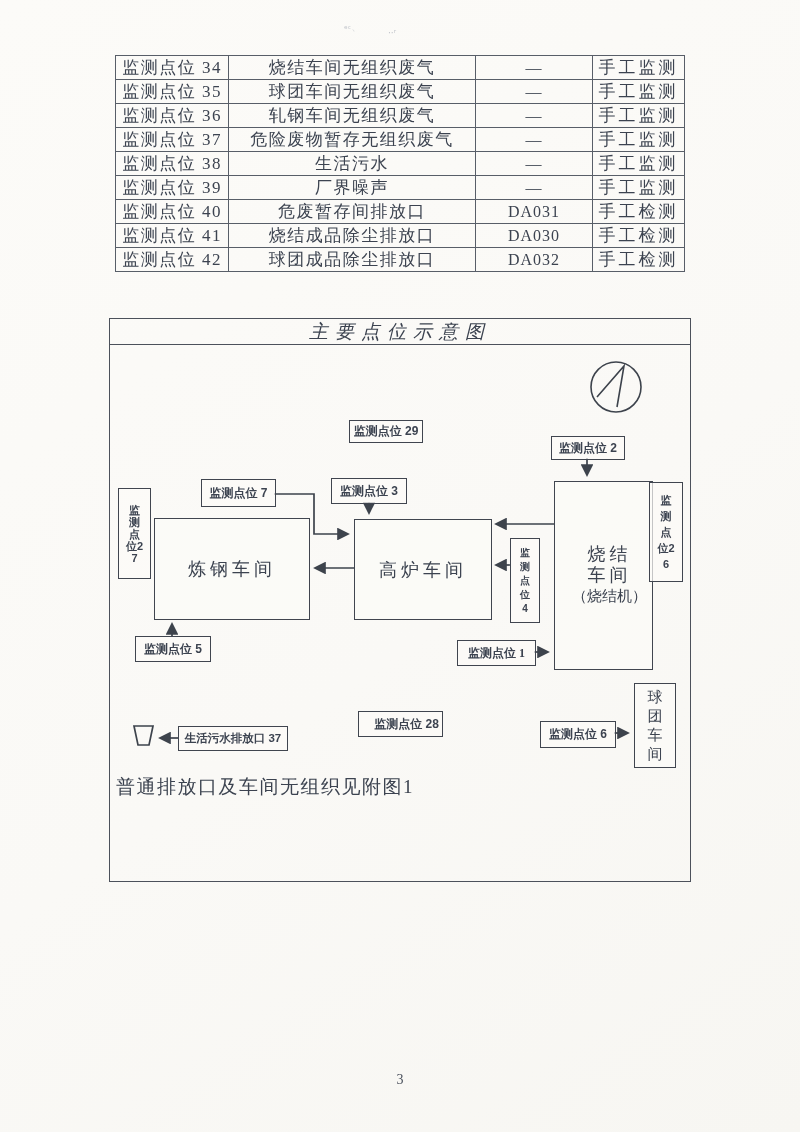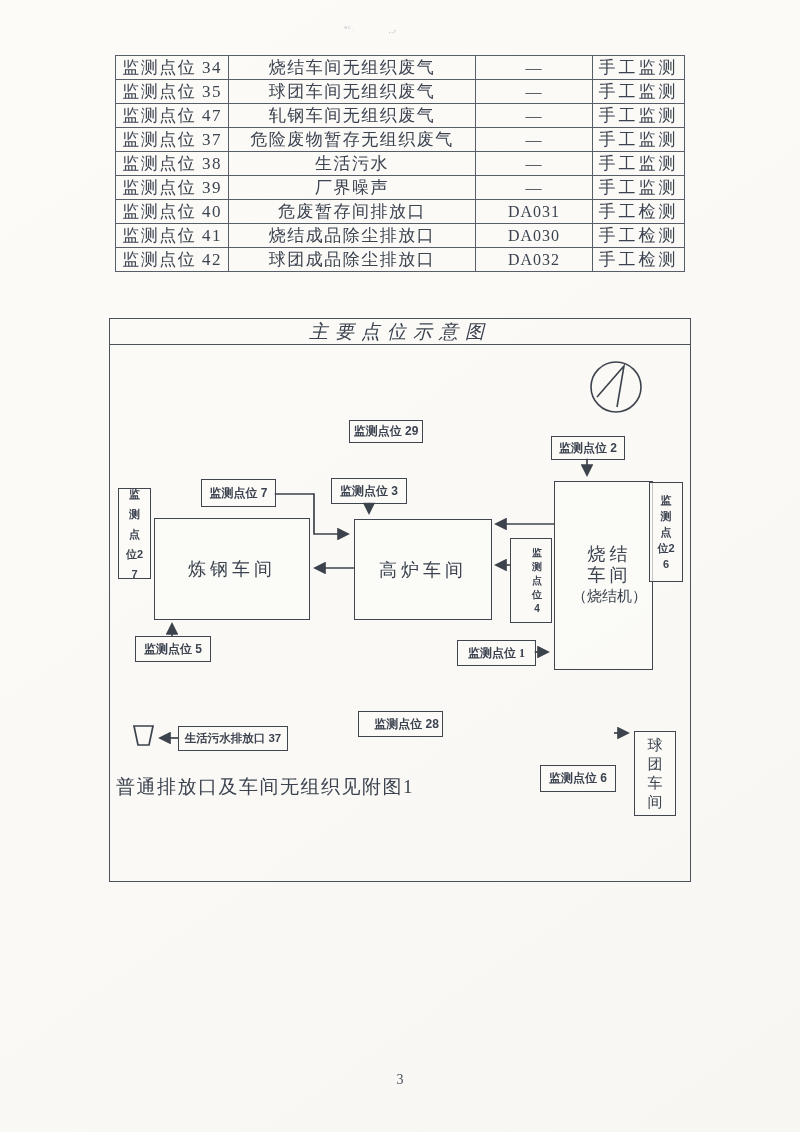--- a/index.html
+++ b/index.html
@@ -53,21 +53,21 @@
     word-break:break-all;line-height:19px;letter-spacing:0;
     text-align:center;padding:2px 0;
   }
   .lbl{
     position:absolute;border:1.5px solid #40454f;background:rgba(252,251,248,.7);
     display:flex;align-items:center;justify-content:center;
     font-family:"Liberation Sans",sans-serif;font-weight:bold;
     font-size:12px;color:#3c4350;white-space:nowrap;
   }
   .lbl.vert{white-space:normal;word-break:break-all;line-height:15px;text-align:center;font-size:11px;padding:2px 0;}
-  .lbl.tiny{font-size:10px;line-height:13px;padding-left:12px;}
+  .lbl.tiny{font-size:10px;line-height:13px;}
   .note{
     position:absolute;left:6px;top:455px;
     font-size:19px;letter-spacing:1.5px;color:#3c4350;
   }
   .pageno{
     position:absolute;left:0;top:1072px;width:800px;text-align:center;
     font-size:14px;color:#4a505c;
   }
 </style>
 </head>
@@ -94,21 +94,21 @@
     </tr>
 
     <tr>
       <td>监测点位 35</td>
       <td>球团车间无组织废气</td>
       <td class="code">—</td>
       <td class="method">手工监测</td>
     </tr>
 
     <tr>
-      <td>监测点位 47</td>
+      <td>监测点位 36</td>
       <td>轧钢车间无组织废气</td>
       <td class="code">—</td>
       <td class="method">手工监测</td>
     </tr>
 
     <tr>
       <td>监测点位 37</td>
       <td>危险废物暂存无组织废气</td>
       <td class="code">—</td>
       <td class="method">手工监测</td>
@@ -197,40 +197,40 @@
     <div class="wbox" style="left:244px;top:200px;width:136px;height:99px;">
       <span>高炉车间</span>
     </div>
     <div class="wbox" style="left:444px;top:162px;width:85px;height:187px;padding-left:12px;">
       <div class="lines">
         <div>烧结</div>
         <div>车间</div>
         <div class="l3">（烧结机）</div>
       </div>
     </div>
-    <div class="wbox" style="left:524px;top:364px;width:40px;height:83px;font-size:15px;letter-spacing:0;margin-top:48px;">
+    <div class="wbox" style="left:524px;top:364px;width:40px;height:83px;font-size:15px;letter-spacing:0;">
       <div class="vtext" style="width:18px;">球团车间</div>
     </div>
 
     <div class="lbl" style="left:239px;top:101px;width:72px;height:21px;">监测点位 29</div>
     <div class="lbl" style="left:441px;top:117px;width:72px;height:22px;">监测点位 2</div>
     <div class="lbl" style="left:91px;top:160px;width:73px;height:26px;">监测点位 7</div>
     <div class="lbl" style="left:221px;top:159px;width:74px;height:24px;">监测点位 3</div>
     <div class="lbl vert" style="left:8px;top:169px;width:31px;height:85px;">
-      <div class="vtext" style="width:20px;line-height:20px;">监测点位27</div>
+      <div class="vtext" style="width:20px;line-height:12px;">监测点位27</div>
     </div>
     <div class="lbl vert" style="left:539px;top:163px;width:32px;height:94px;">
       <div class="vtext" style="width:20px;line-height:16px;">监测点位26</div>
     </div>
     <div class="lbl vert tiny" style="left:400px;top:219px;width:28px;height:79px;">
       <div class="vtext" style="width:14px;line-height:14px;">监测点位4</div>
     </div>
     <div class="lbl" style="left:25px;top:317px;width:74px;height:24px;">监测点位 5</div>
     <div class="lbl" style="left:347px;top:321px;width:77px;height:24px;font-family:Liberation Serif, serif;">监测点位 1</div>
     <div class="lbl" style="left:248px;top:392px;width:71px;height:24px;padding-left:12px;">监测点位 28</div>
-    <div class="lbl" style="left:430px;top:402px;width:74px;height:25px;margin-top:44px;">监测点位 6</div>
+    <div class="lbl" style="left:430px;top:402px;width:74px;height:25px;">监测点位 6</div>
     <div class="lbl" style="left:68px;top:407px;width:108px;height:23px;font-size:11.5px;">生活污水排放口 37</div>
 
     <div class="note">普通排放口及车间无组织见附图1</div>
   </div>
 
   <div class="pageno">3</div>
 </div>
 
 </body></html>

